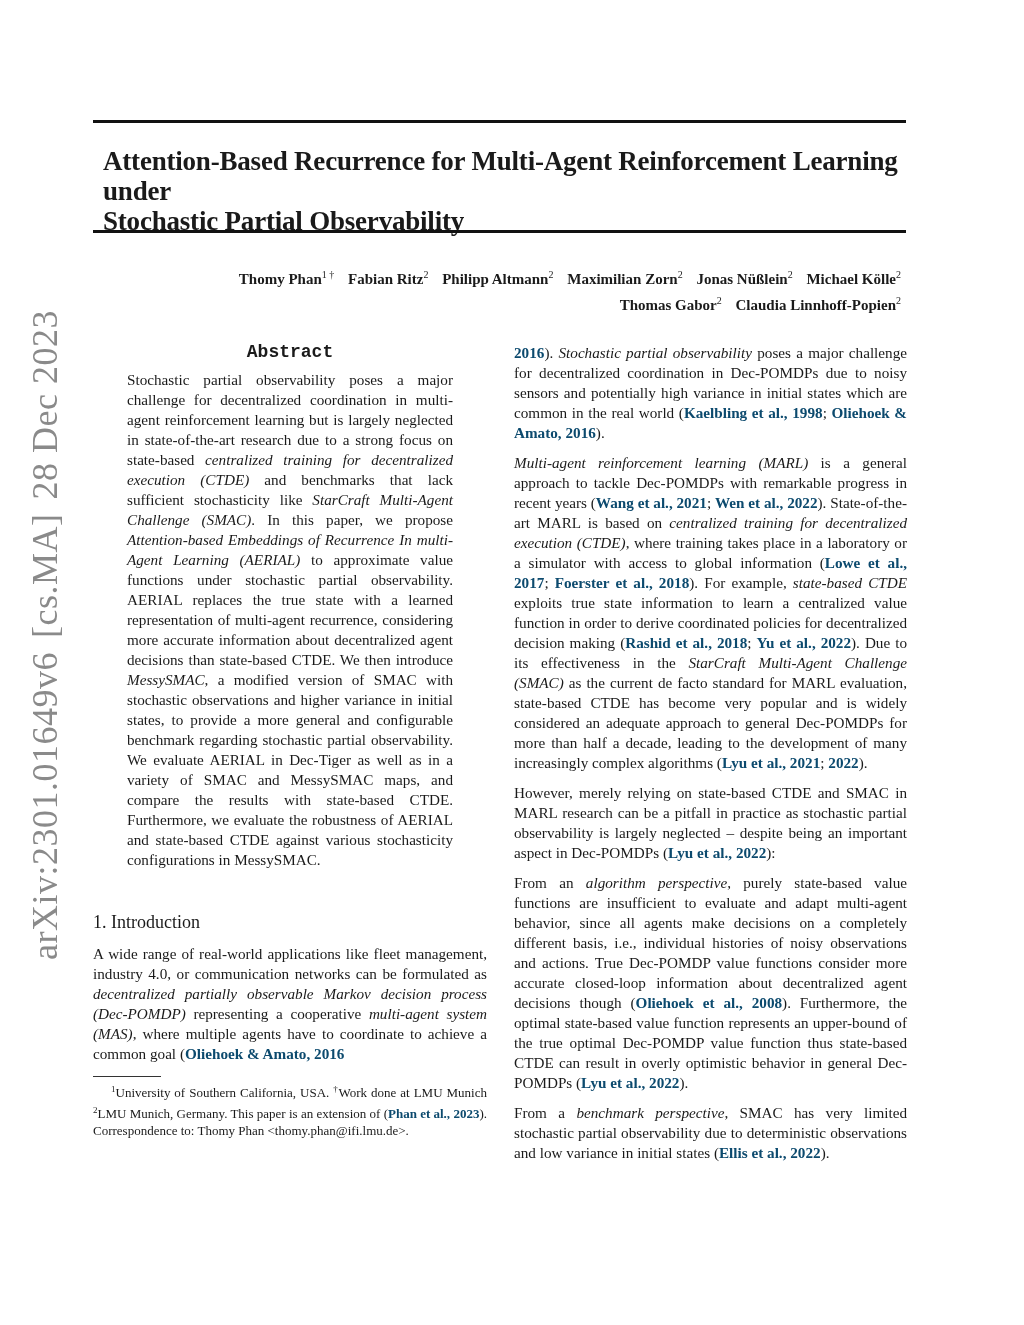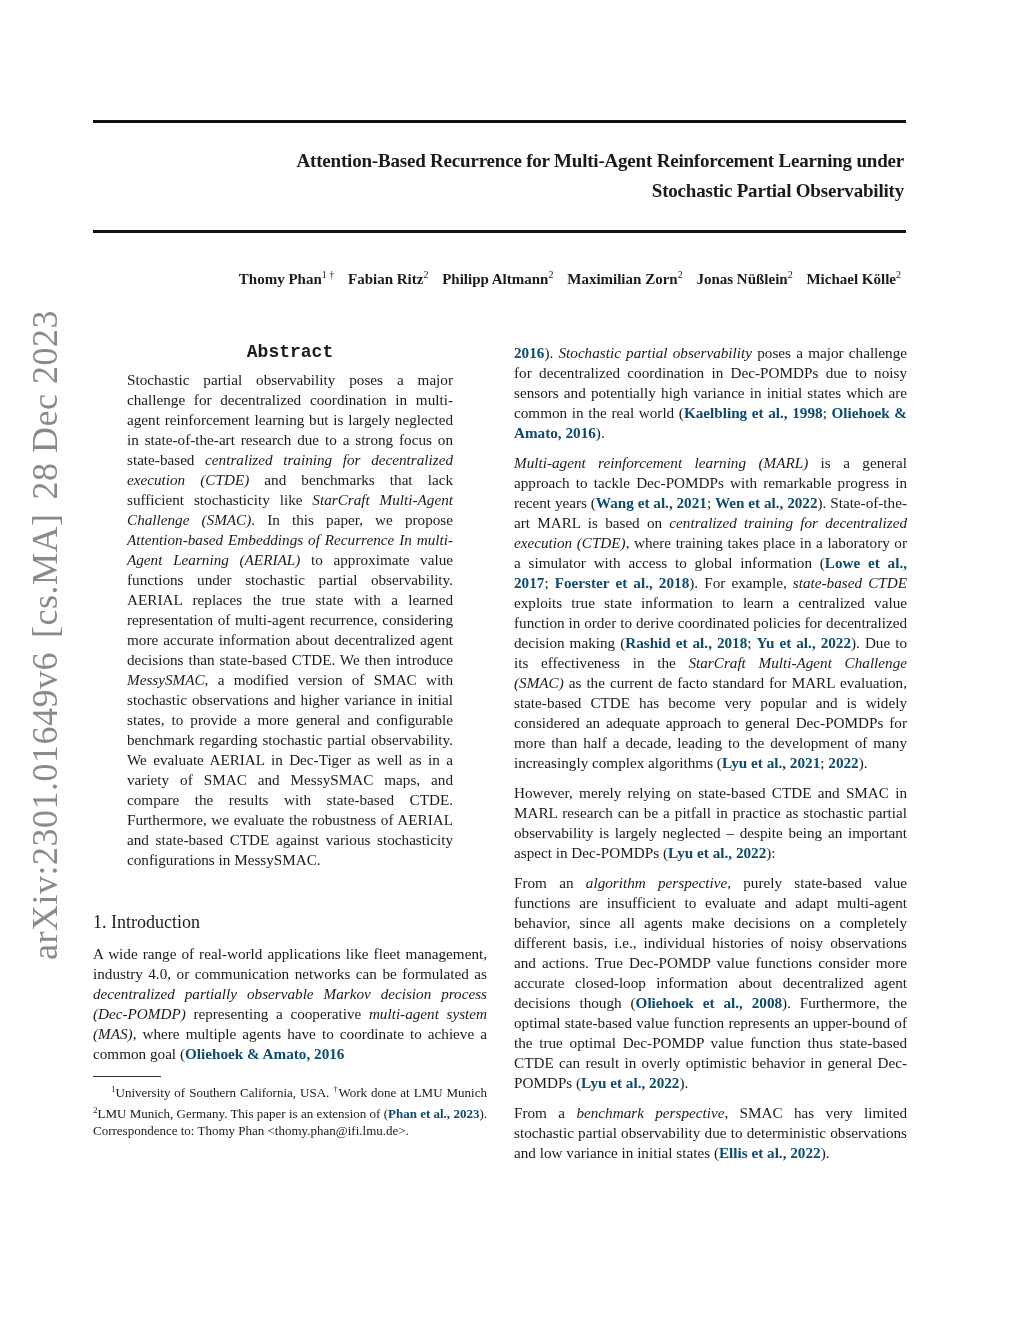--- a/index.html
+++ b/index.html
@@ -5,22 +5,22 @@
     html, body { margin: 0; padding: 0; background: #ffffff; }
     body {
       width: 1024px; height: 1325px; position: relative; overflow: hidden;
       font-family: "Liberation Serif", "DejaVu Serif", serif;
       color: #1a1a1a;
     }
     .rule { position: absolute; left: 93px; width: 813px; height: 3px; background: #111; }
     .rule.top { top: 120px; }
     .rule.bottom { top: 230px; }
     .title {
-      position: absolute; top: 146px; left: 91px; width: 813px;
-      text-align: right; font-weight: bold; font-size: 19px; line-height: 30px;
+      position: absolute; top: 146px; left: 103px; width: 813px;
+      text-align: left; font-weight: bold; font-size: 27px; line-height: 30px;
       letter-spacing: -0.2px;
     }
     .authors {
       position: absolute; top: 264px; left: 93px; width: 813px;
       text-align: right; font-weight: bold; font-size: 15px; line-height: 22px;
     }
     .authors .author { margin: 0 5px; white-space: nowrap; }
     .authors sup { font-weight: normal; font-size: 10px; }
     .watermark {
       position: absolute; left: 24px; top: 960px;
@@ -57,20 +57,24 @@
 
 <div class="authors">
   <div>
     <span class="author"><span>Thomy Phan</span><sup>1 †</sup></span>
     <span class="author"><span>Fabian Ritz</span><sup>2</sup></span>
     <span class="author"><span>Philipp Altmann</span><sup>2</sup></span>
     <span class="author"><span>Maximilian Zorn</span><sup>2</sup></span>
     <span class="author"><span>Jonas Nüßlein</span><sup>2</sup></span>
     <span class="author"><span>Michael Kölle</span><sup>2</sup></span>
   </div>
+  <div>
+    <span class="author"><span>Thomas Gabor</span><sup>2</sup></span>
+    <span class="author"><span>Claudia Linnhoff-Popien</span><sup>2</sup></span>
+  </div>
 </div>
 
 <div class="watermark">
   <span>arXiv:2301.01649v6</span><span>[cs.MA]</span><span>28 Dec 2023</span>
 </div>
 
 <div class="col-left">
   <div class="abstract-head">Abstract</div>
   <div class="abstract-body"><span>Stochastic partial observability poses a major challenge for decentralized coordination in multi-agent reinforcement learning but is largely neglected in state-of-the-art research due to a strong focus on state-based </span><em>centralized training for decentralized execution (CTDE)</em><span> and benchmarks that lack sufficient stochasticity like </span><em>StarCraft Multi-Agent Challenge (SMAC)</em><span>. In this paper, we propose </span><em>Attention-based Embeddings of Recurrence In multi-Agent Learning (AERIAL)</em><span> to approximate value functions under stochastic partial observability.  AERIAL replaces the true state with a learned representation of multi-agent recurrence, considering more accurate information about decentralized agent decisions than state-based CTDE. We then introduce </span><em>MessySMAC</em><span>, a modified version of SMAC with stochastic observations and higher variance in initial states, to provide a more general and configurable benchmark regarding stochastic partial observability. We evaluate AERIAL in Dec-Tiger as well as in a variety of SMAC and MessySMAC maps, and compare the results with state-based CTDE. Furthermore, we evaluate the robustness of AERIAL and state-based CTDE against various stochasticity configurations in MessySMAC.</span></div>
 

